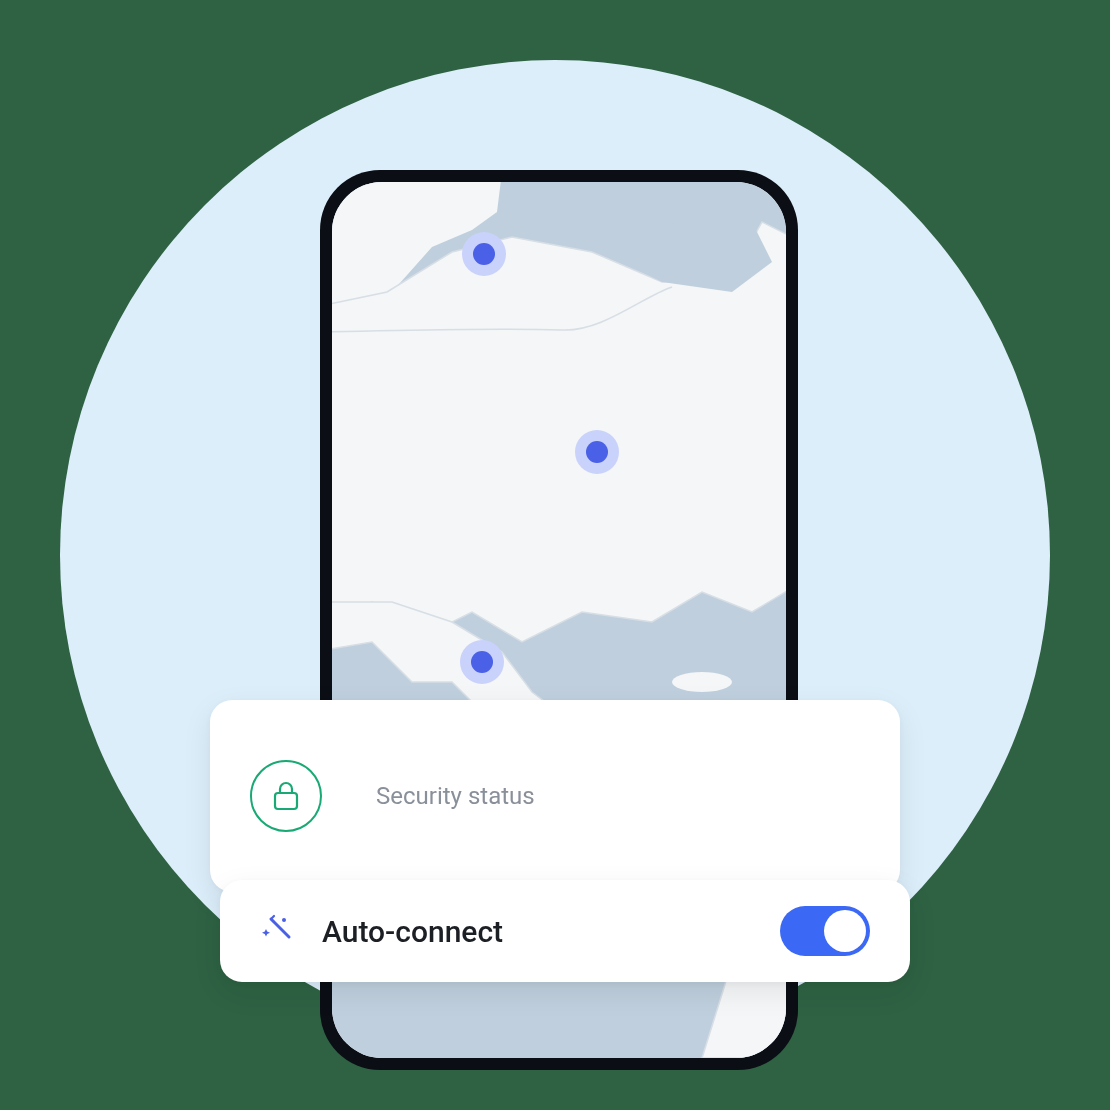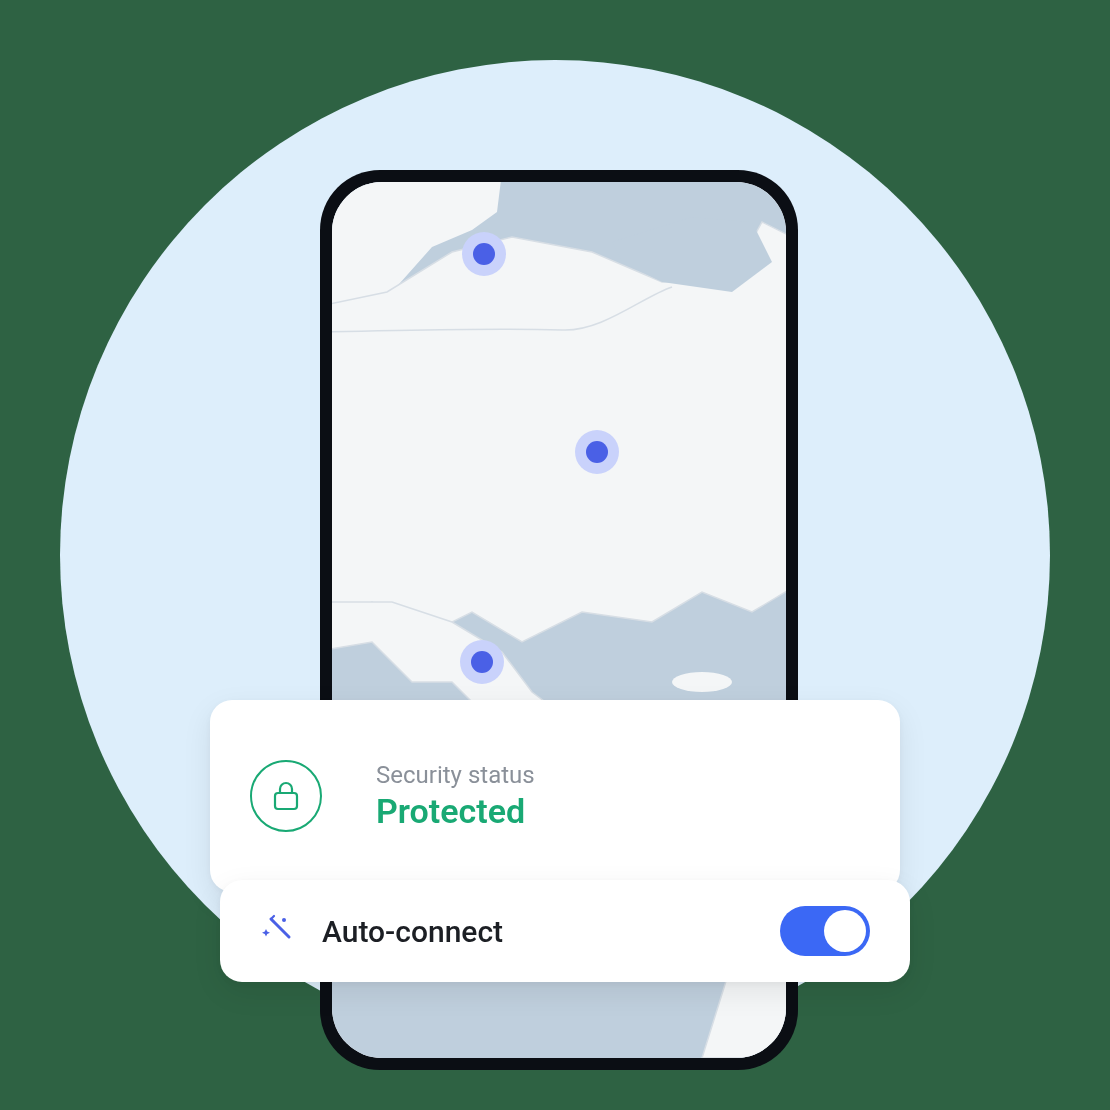--- a/index.html
+++ b/index.html
@@ -185,21 +185,20 @@
 
 <div class="card card-status">
   <div class="lock-circle">
     <svg width="28" height="30" viewBox="0 0 28 30" fill="none">
       <rect x="3" y="12" width="22" height="16" rx="3" stroke="#19a974" stroke-width="2.2"></rect>
       <path d="M8 12 V8 a6 6 0 0 1 12 0 V12" stroke="#19a974" stroke-width="2.2" fill="none"></path>
     </svg>
   </div>
   <div class="status-text">
     <div class="status-label">Security status</div>
-    <div class="status-value">Protected</div>
   </div>
 </div>
 
 <div class="card card-auto">
   <span class="wand-icon">
     <svg width="34" height="34" viewBox="0 0 34 34" fill="none">
       <path d="M11 7 L29 25" stroke="#4a60e6" stroke-width="3" stroke-linecap="round"></path>
       <path d="M14 4 L11 7 L14 10" stroke="#4a60e6" stroke-width="2.2" stroke-linecap="round" stroke-linejoin="round"></path>
       <path d="M6 17 l1.2 2.6 L10 20.8 l-2.8 1.2 L6 24.6 l-1.2-2.6 L2 20.8 l2.8-1.2 Z" fill="#4a60e6"></path>
       <circle cx="24" cy="8" r="2" fill="#4a60e6"></circle>

